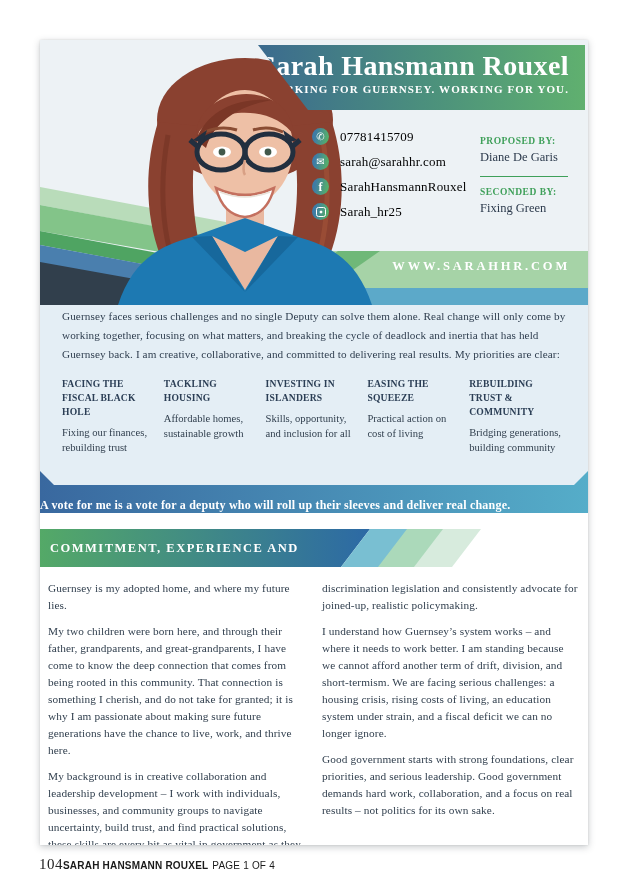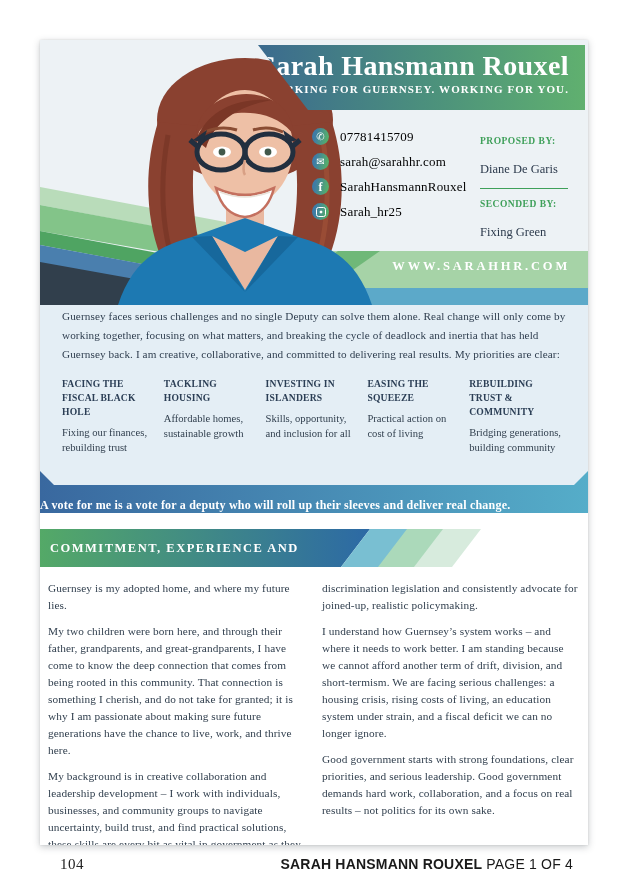--- a/index.html
+++ b/index.html
@@ -27,21 +27,21 @@
            display:flex; align-items:center; justify-content:center; color:#fff; }
   .whatsapp-icon::after  { content:"✆"; font-size:10px; line-height:1; }
   .email-icon::after     { content:"✉"; font-size:10px; line-height:1; }
   .facebook-icon::after  { content:"f"; font-family:"Liberation Serif",serif; font-weight:bold; font-size:12px; line-height:1; }
   .instagram-icon::after { content:""; width:8px; height:8px; border:1.2px solid #fff; border-radius:2.5px;
                            background:radial-gradient(circle,#fff 1.2px,transparent 1.7px); }
   .cval { font-size:13px; color:#000000; letter-spacing:.2px; }
 
   .nominators { position:absolute; left:440px; top:96px; width:104px; }
   .nom-label { color:#3fa05a; font-weight:bold; font-size:9.5px; letter-spacing:.5px; }
-  .nom-name  { color:#2c3a4c; font-size:12.5px; margin-top:16px; }
+  .nom-name  { color:#2c3a4c; font-size:12.5px; margin-top:4px; }
   .nom-rule  { border:none; border-top:1.5px solid #3fa05a; width:88px; margin:11px 0 10px 0; }
 
   .website { position:absolute; right:18px; top:219px; color:#fff; font-weight:bold;
              font-size:12.5px; letter-spacing:2.8px; }
 
   
   .intro-box { position:relative; z-index:2; background:#e4eef5; padding:2px 22px 20px 22px;
                clip-path:polygon(0 0,100% 0,100% calc(100% - 14px),calc(100% - 14px) 100%,14px 100%,0 calc(100% - 14px)); }
   .intro-para { font-size:11.2px; line-height:19px; color:#2f3e4f; letter-spacing:.1px; }
   .priorities { display:flex; gap:5px; margin-top:13px; padding-bottom:10px; }
@@ -67,24 +67,24 @@
   .s1 { left:301px; background:#79bfd2; }
   .s2 { left:338px; background:#abd9ba; }
   .s3 { left:374px; background:#d7ebdd; }
 
   
   .body-cols { display:flex; gap:18px; padding:13px 10px 0 8px; }
   .col { flex:1; }
   .bp { font-size:11.3px; line-height:17px; color:#32404f; margin-bottom:9px; letter-spacing:.1px; }
 
   
-  .footer { position:absolute; left:60px; right:55px; top:856px;
-            display:flex; justify-content:space-between; align-items:baseline; }
+  .footer { position:absolute; left:39px; right:55px; top:856px;
+            display:flex; align-items:baseline; }
   .f-num { font-size:15px; color:#222; letter-spacing:.5px; }
-  .f-right { font-family:"Liberation Sans", sans-serif; font-size:14px; color:#1a1a1a; letter-spacing:.2px; }
+  .f-right { font-family:"Liberation Sans", sans-serif; font-size:10px; color:#1a1a1a; letter-spacing:.2px; }
   .f-right b { font-weight:bold; margin-right:4px; }
 </style>
 </head>
 <body>
 
 <div class="card">
 
   <div class="hero">
     <svg width="548" height="265" viewBox="0 0 548 265" aria-hidden="true">
       <rect width="548" height="265" fill="#edf2f5"></rect>

